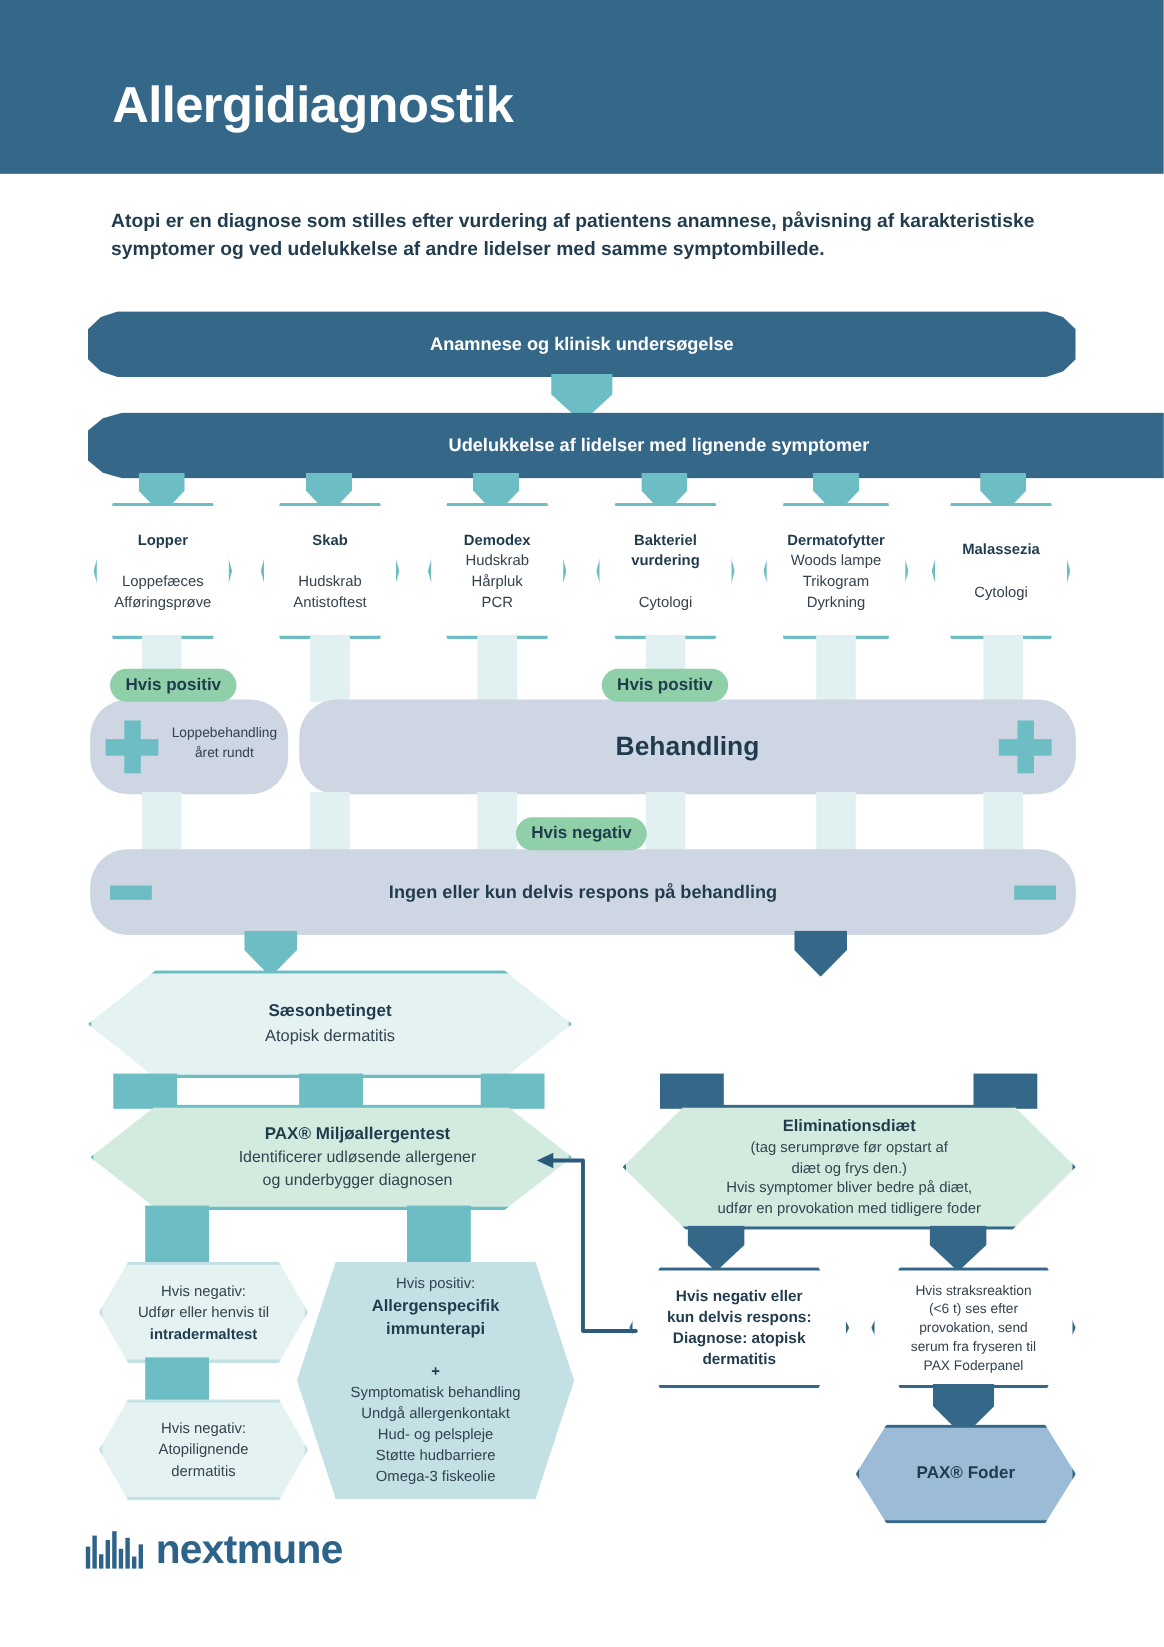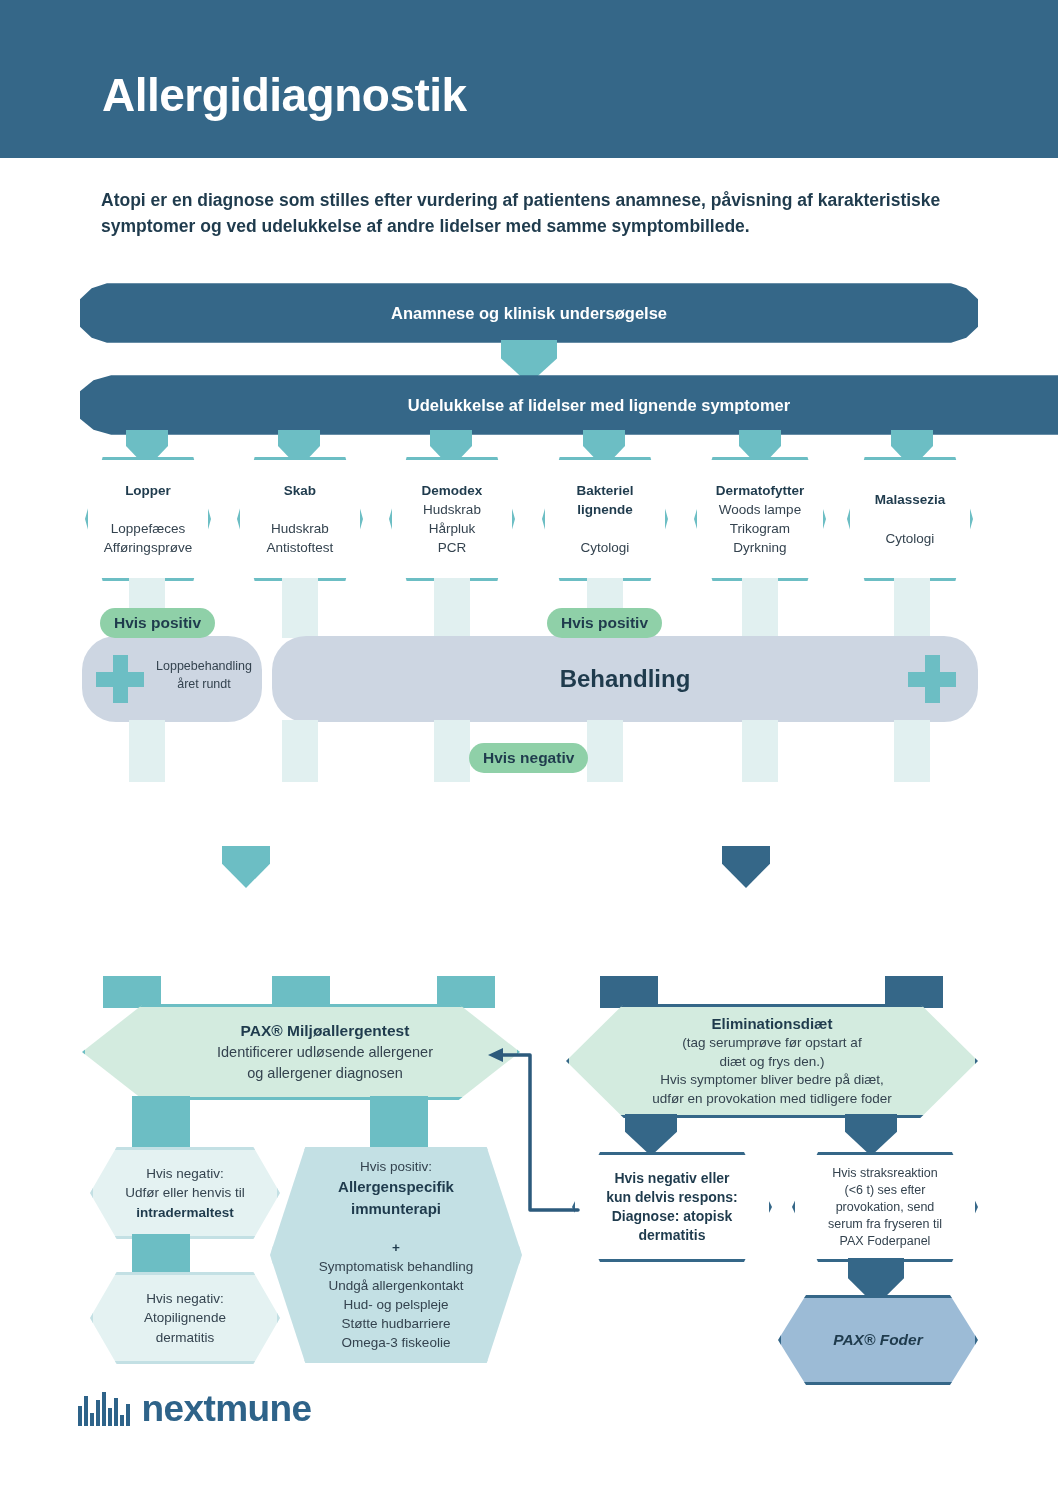--- a/index.html
+++ b/index.html
@@ -160,21 +160,21 @@
       <b>Demodex</b><br>
       <span>Hudskrab</span><br>
       <span>Hårpluk</span><br>
       <span>PCR</span>
     </div>
   </div>
 
   <div class="hex hex-outline hex-shape" style="left:542px; top:457px; width:126px; height:124px; border-radius:14px;">
     <div class="hex-txt">
       <b style="white-space:pre-line;">Bakteriel
-lignende</b><br><br>
+vurdering</b><br><br>
       <span>Cytologi</span>
     </div>
   </div>
 
   <div class="hex hex-outline hex-shape" style="left:694px; top:457px; width:132px; height:124px; border-radius:14px;">
     <div class="hex-txt">
       <b>Dermatofytter</b><br>
       <span>Woods lampe</span><br>
       <span>Trikogram</span><br>
       <span>Dyrkning</span>
@@ -212,40 +212,53 @@
   <div class="pill" style="left:100px; top:608px;">Hvis positiv</div>
   <div class="pill" style="left:547px; top:608px;">Hvis positiv</div>
 
   <div class="conn conn-pale" style="left:129px; top:720px; width:36px; height:62px;"></div>
   <div class="conn conn-pale" style="left:282px; top:720px; width:36px; height:62px;"></div>
   <div class="conn conn-pale" style="left:434px; top:720px; width:36px; height:62px;"></div>
   <div class="conn conn-pale" style="left:587px; top:720px; width:36px; height:62px;"></div>
   <div class="conn conn-pale" style="left:742px; top:720px; width:36px; height:62px;"></div>
   <div class="conn conn-pale" style="left:894px; top:720px; width:36px; height:62px;"></div>
 
+  <div class="rounded-band" style="position:absolute; left:82px; top:772px; width:896px; height:78px;
+       display:flex; align-items:center; justify-content:center;">
+    <div class="minus" style="left:18px; top:33px;"></div>
+    <div class="minus" style="right:18px; top:33px;"></div>
+    <span style="font-size:16.5px; font-weight:700; color:#1f3b4d;">Ingen eller kun delvis respons på behandling</span>
+  </div>
 
   <div class="pill" style="left:469px; top:743px;">Hvis negativ</div>
 
   <div class="notch-teal" style="left:222px; top:846px; width:48px; height:42px;"></div>
   <div class="notch-dark" style="left:722px; top:846px; width:48px; height:42px;"></div>
 
+  <div class="hex hex-shape" style="left:80px; top:882px; width:440px; height:98px;
+       background:#E4F2F2; border:3px solid #6CBEC4; border-radius:14px;">
+    <div class="hex-txt" style="font-size:15px;">
+      <b style="font-size:15.5px;">Sæsonbetinget</b><br>
+      <span>Atopisk dermatitis</span>
+    </div>
+  </div>
 
 
   <div class="conn conn-teal" style="left:103px; top:976px; width:58px; height:32px;"></div>
   <div class="conn conn-teal" style="left:272px; top:976px; width:58px; height:32px;"></div>
   <div class="conn conn-teal" style="left:437px; top:976px; width:58px; height:32px;"></div>
   <div class="conn conn-dark" style="left:600px; top:976px; width:58px; height:32px;"></div>
   <div class="conn conn-dark" style="left:885px; top:976px; width:58px; height:32px;"></div>
 
   <div class="hex hex-shape" style="left:82px; top:1004px; width:438px; height:96px;
        background:#D3EBDF; border:3px solid #6CBEC4; border-radius:14px;">
     <div class="hex-txt" style="font-size:14.5px;margin-left:48px;">
       <b style="font-size:15.5px;">PAX® Miljøallergentest</b><br>
       <span>Identificerer udløsende allergener</span><br>
-      <span>og allergener diagnosen</span>
+      <span>og underbygger diagnosen</span>
     </div>
   </div>
 
   <div class="hex hex-shape" style="left:566px; top:1004px; width:412px; height:114px;
        background:#D3EBDF; border:3px solid #356788; border-radius:14px;">
     <div class="hex-txt" style="font-size:13.5px; line-height:1.36;">
       <b style="font-size:15px;">Eliminationsdiæt</b><br>
       <span>(tag serumprøve før opstart af</span><br>
       <span>diæt og frys den.)</span><br>
       <span>Hvis symptomer bliver bedre på diæt,</span><br>
@@ -310,21 +323,21 @@
       <span>(&lt;6 t) ses efter</span><br>
       <span>provokation, send</span><br>
       <span>serum fra fryseren til</span><br>
       <span>PAX Foderpanel</span>
     </div>
   </div>
 
   <div class="notch-dark" style="left:848px; top:1258px; width:56px; height:48px;"></div>
 
   <div class="hex hex-shape" style="left:778px; top:1295px; width:200px; height:90px;
-       background:#9CBBD6; border:3px solid #356788; border-radius:14px;font-style:italic;">
+       background:#9CBBD6; border:3px solid #356788; border-radius:14px;">
     <span style="font-size:15.5px; font-weight:700; color:#1f3b4d;">PAX® Foder</span>
   </div>
 
   <svg class="arrow-svg" viewBox="0 0 1058 1497" xmlns="http://www.w3.org/2000/svg">
     <polyline points="578,1210 530,1210 530,1055 500,1055" fill="none" stroke="#2C5A7C" stroke-width="3.5" stroke-linecap="round" stroke-linejoin="round"></polyline>
     <polygon points="488,1055 503,1048 503,1062" fill="#2C5A7C"></polygon>
   </svg>
 
   <div class="logo">
     <div class="logo-bars">

